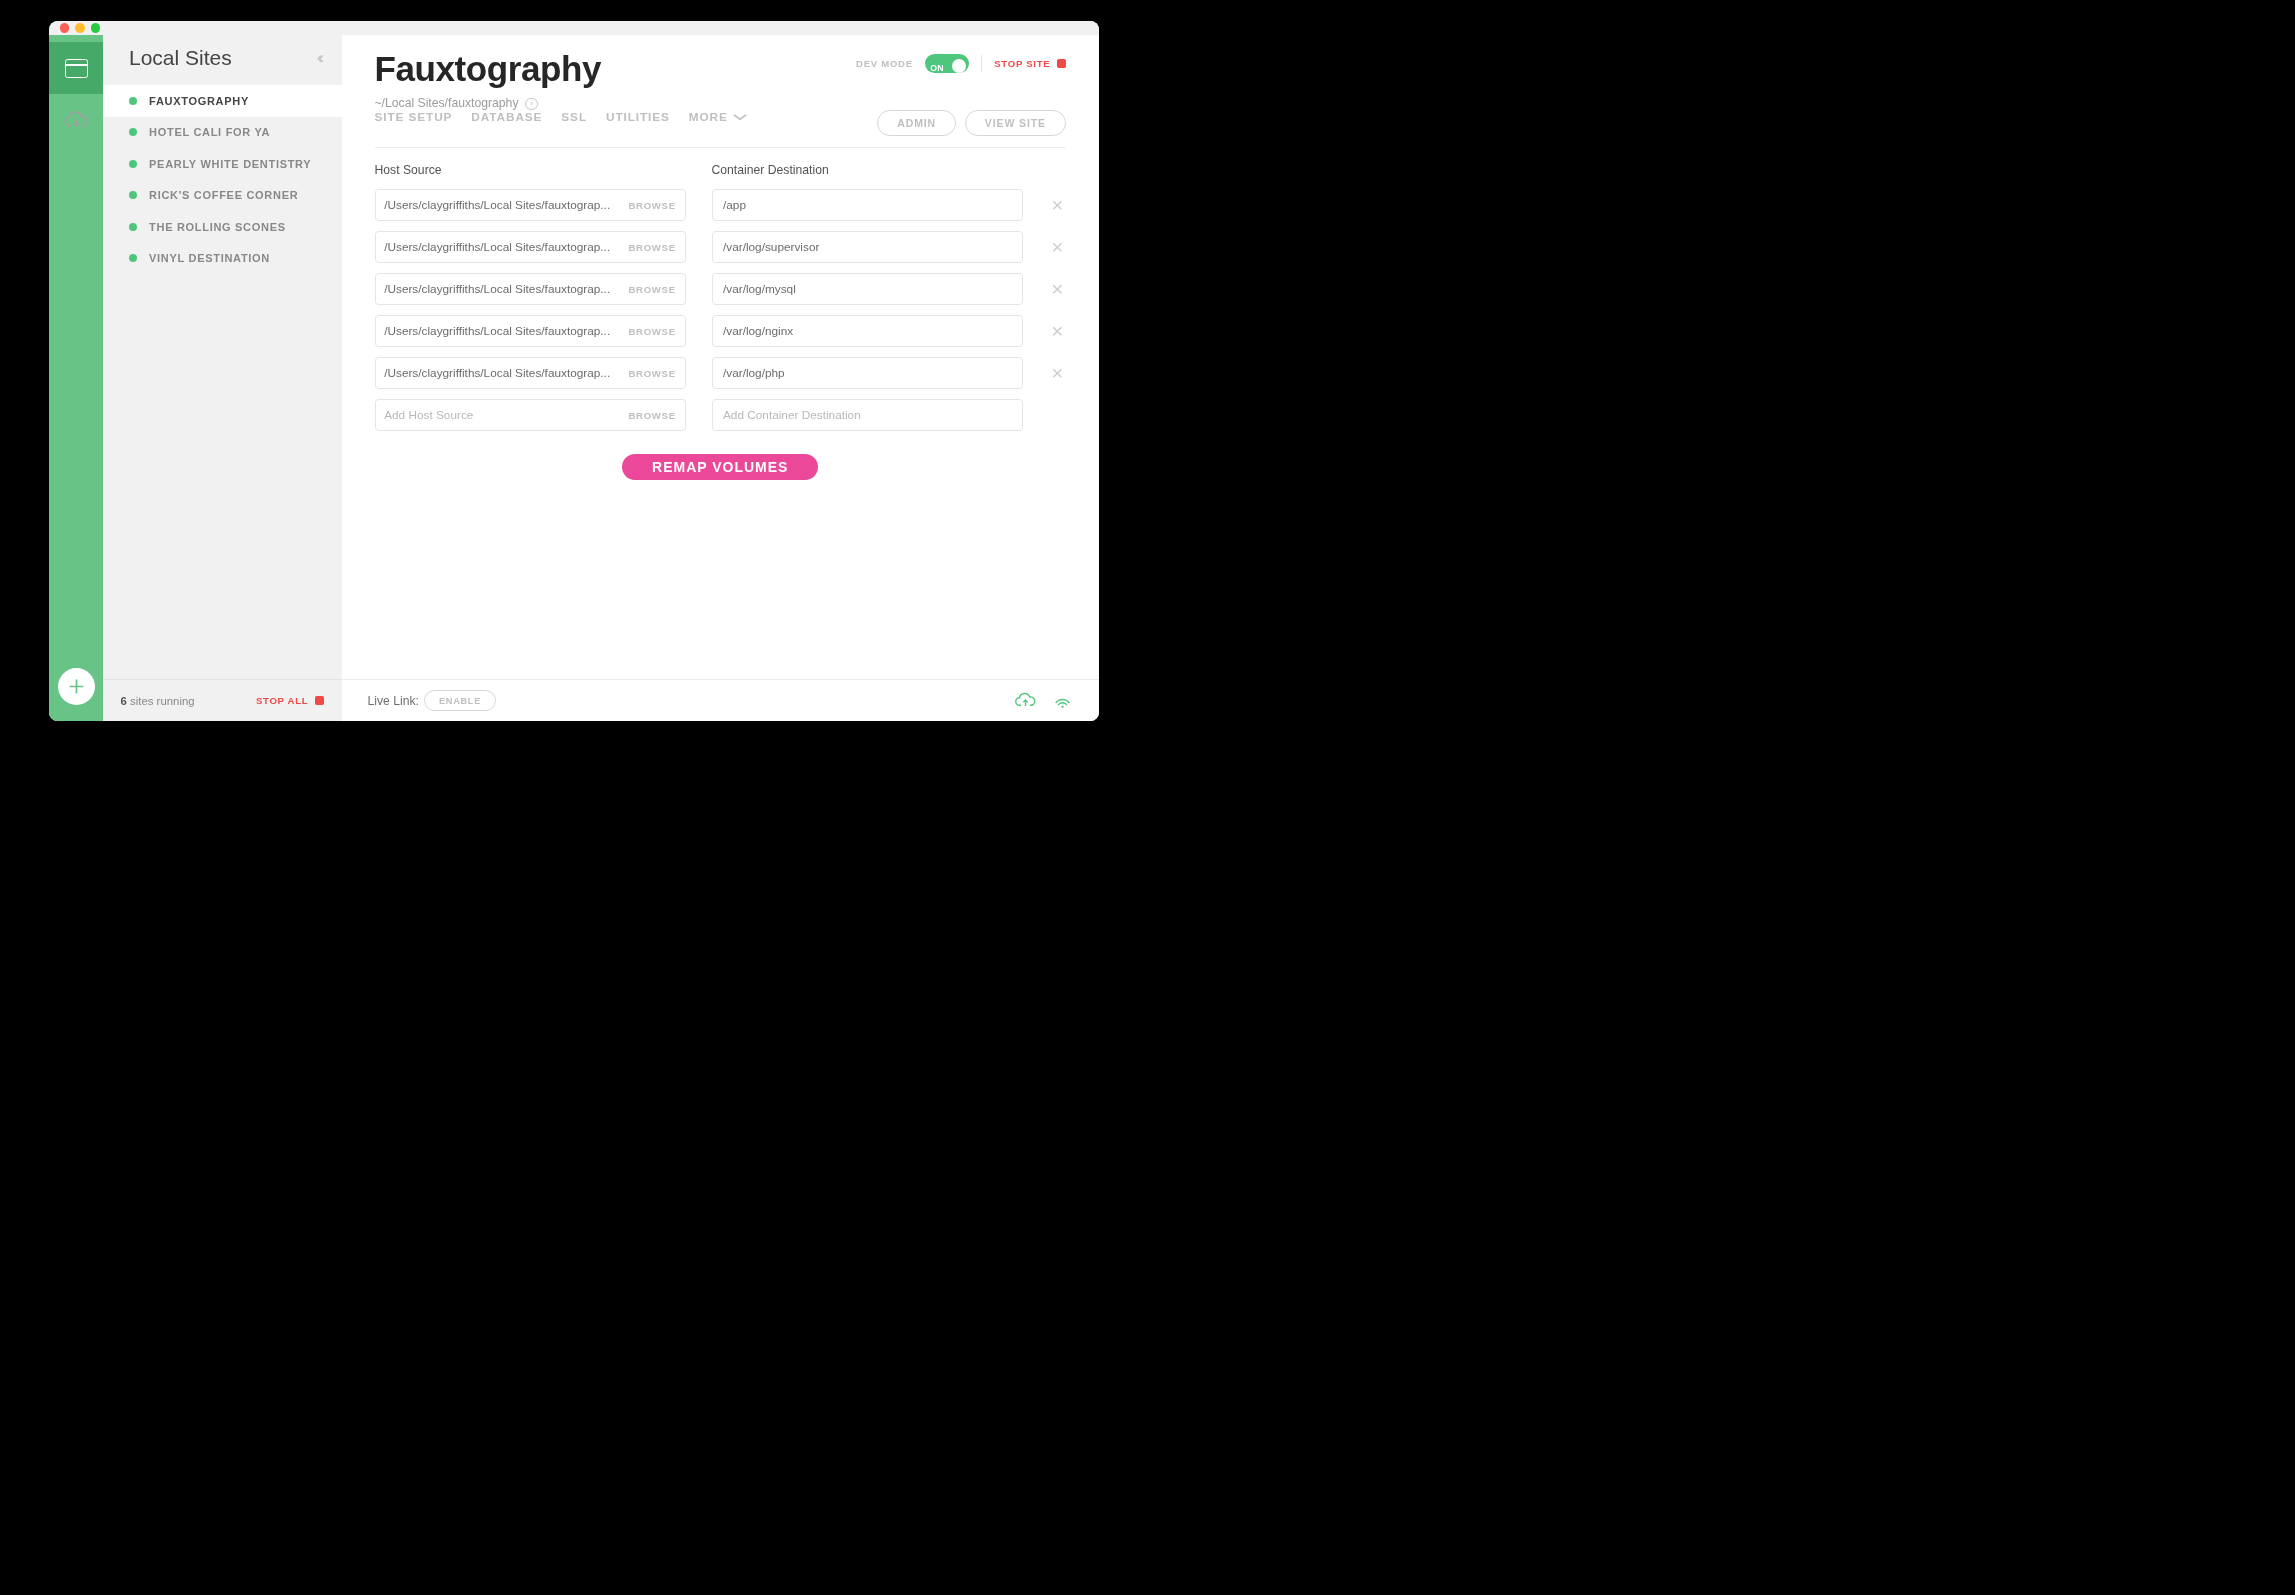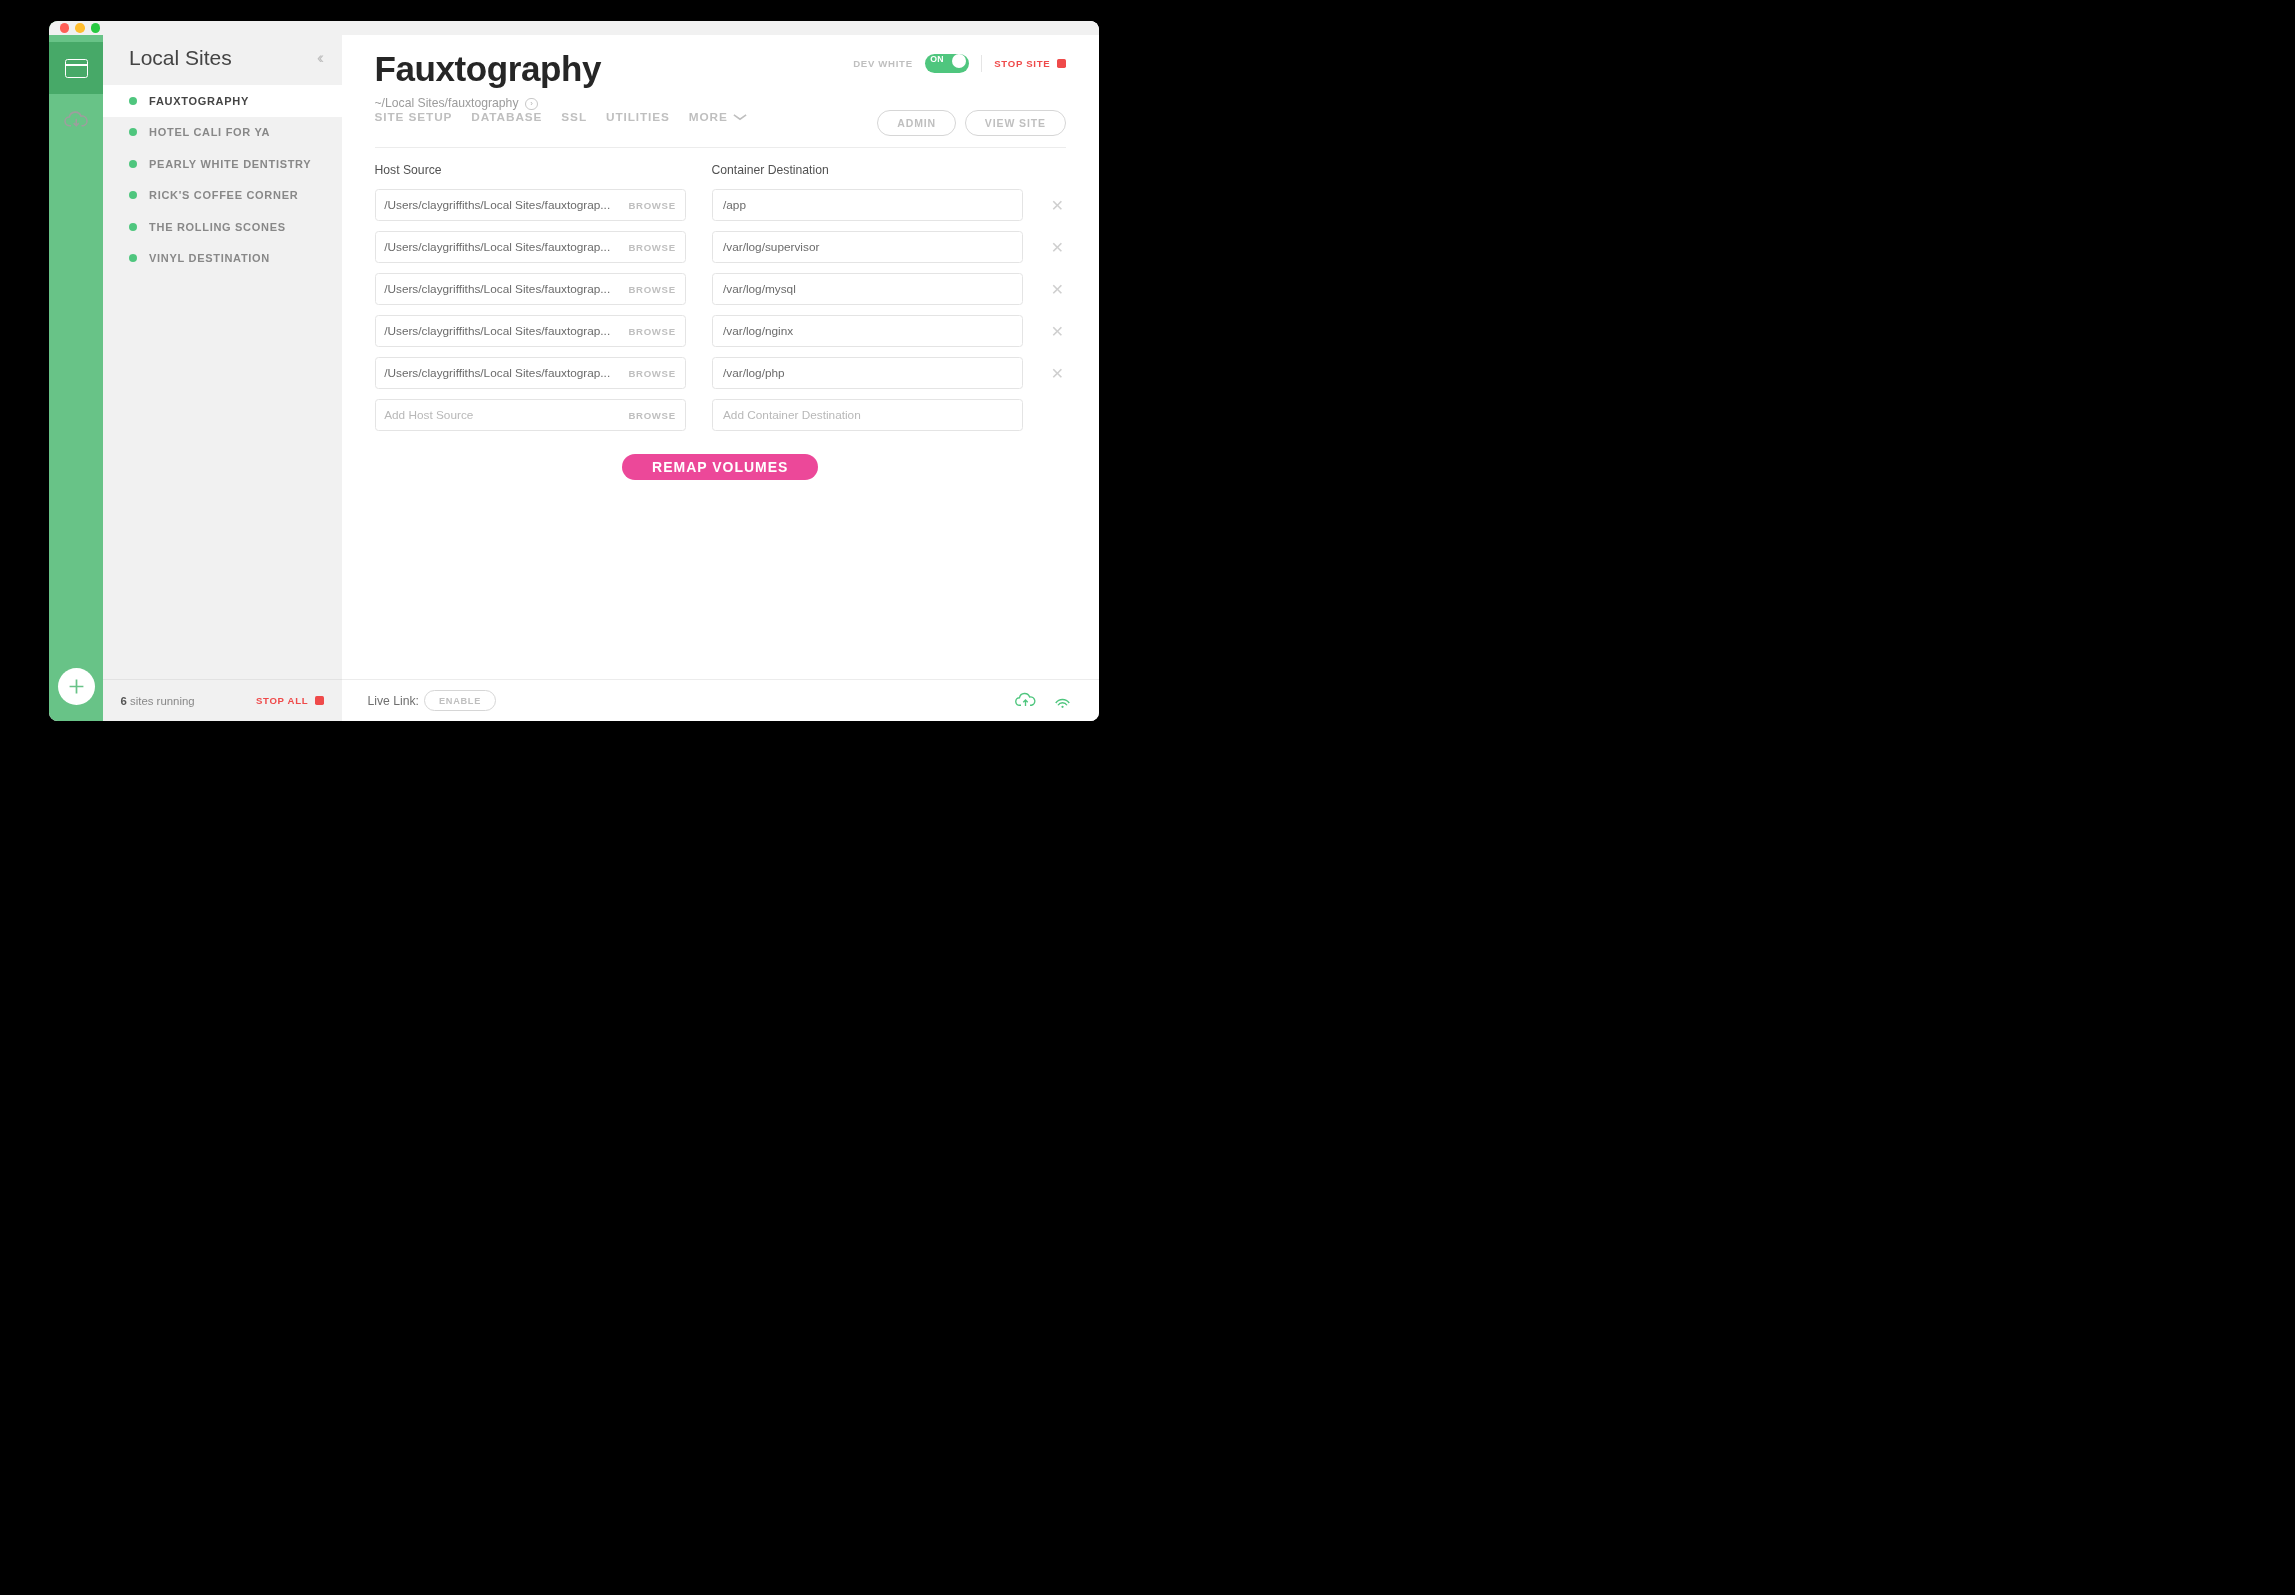--- a/index.html
+++ b/index.html
@@ -106,21 +106,21 @@
 .sidebar-footer .count { color: #888; }
 .sidebar-footer .count b { color: #555; font-weight: 600; }
 .stop-all { color: #ef4a4a; font-size: 9.6px; font-weight: 700; letter-spacing: 0.7px; display:flex; align-items:center; gap:7px; cursor:pointer;}
 .stop-all .sq { width:8.7px; height:8.7px; background:#ef4a4a; border-radius:1.7px; }
 .main { flex: 1; display: flex; flex-direction: column; background:#fff; }
 .header { padding: 28px 33px 0 33px; }
 .header-row1 { display: flex; justify-content: space-between; align-items: flex-start; }
 .site-title { font-size: 35px; font-weight: 700; color: #262626; letter-spacing: -0.4px;}
 .header-controls { display: flex; align-items: center; gap: 12.2px; margin-top: 5.2px; }
 .devmode { font-size: 9.6px; font-weight:700; letter-spacing:0.7px; color:#bfbfbf; }
-.toggle { width: 44px; height: 19px; background:#4fc67e; border-radius: 9.6px; position:relative; display:flex; align-items:flex-start; padding:0 5.2px; cursor:pointer;}
+.toggle { width: 44px; height: 19px; background:#4fc67e; border-radius: 9.6px; position:relative; display:flex; align-items:flex-end; padding:0 5.2px; cursor:pointer;}
 .toggle .on { color:#fff; font-size:8.7px; font-weight:700; letter-spacing:0.4px;}
 .toggle::after { content:""; width:14px; height:14px; background:#fff; border-radius:50%; position:absolute; right:2.6px; }
 .vdiv { width:0.9px; height:17.5px; background:#e5e5e5; }
 .stop-site { color:#ef4a4a; font-size:9.6px; font-weight:700; letter-spacing:0.7px; display:flex; align-items:center; gap:7px; cursor:pointer;}
 .stop-site .sq { width:8.7px; height:8.7px; background:#ef4a4a; border-radius:1.7px; }
 .path-row { display:flex; align-items:flex-end; gap:7px; margin-top:7px; color:#9c9c9c; font-size:12.2px; }
 .path-arrow { width:12.2px; height:12.2px; border:1.3px solid #c8c8c8; border-radius:50%; display:flex; align-items:center; justify-content:center; font-size:7.9px; color:#b0b0b0; cursor:pointer;}
 .tabbar { display:flex; justify-content:space-between; align-items:flex-start; border-bottom:0.9px solid #ececec; padding-bottom:10.5px;gap:37px;}
 .tabs { display:flex; gap:19px; }
 .tab { font-size:11.8px; font-weight:700; letter-spacing:0.9px; color:#bfbfbf; cursor:pointer; display:flex; align-items:center; gap:5.2px;}
@@ -217,21 +217,21 @@
             <span class="sq"></span>
         </div>
       </div>
     </div>
 
     <div class="main">
       <div class="header">
         <div class="header-row1">
           <div class="site-title">Fauxtography</div>
           <div class="header-controls">
-            <span class="devmode">DEV WHITE</span>
+            <span class="devmode">DEV MODE</span>
             <div class="toggle">
                 <span class="on">ON</span>
               </div>
             <div class="vdiv"></div>
             <div class="stop-site">
               <span>STOP SITE</span>
                 <span class="sq"></span>
             </div>
           </div>
         </div>

